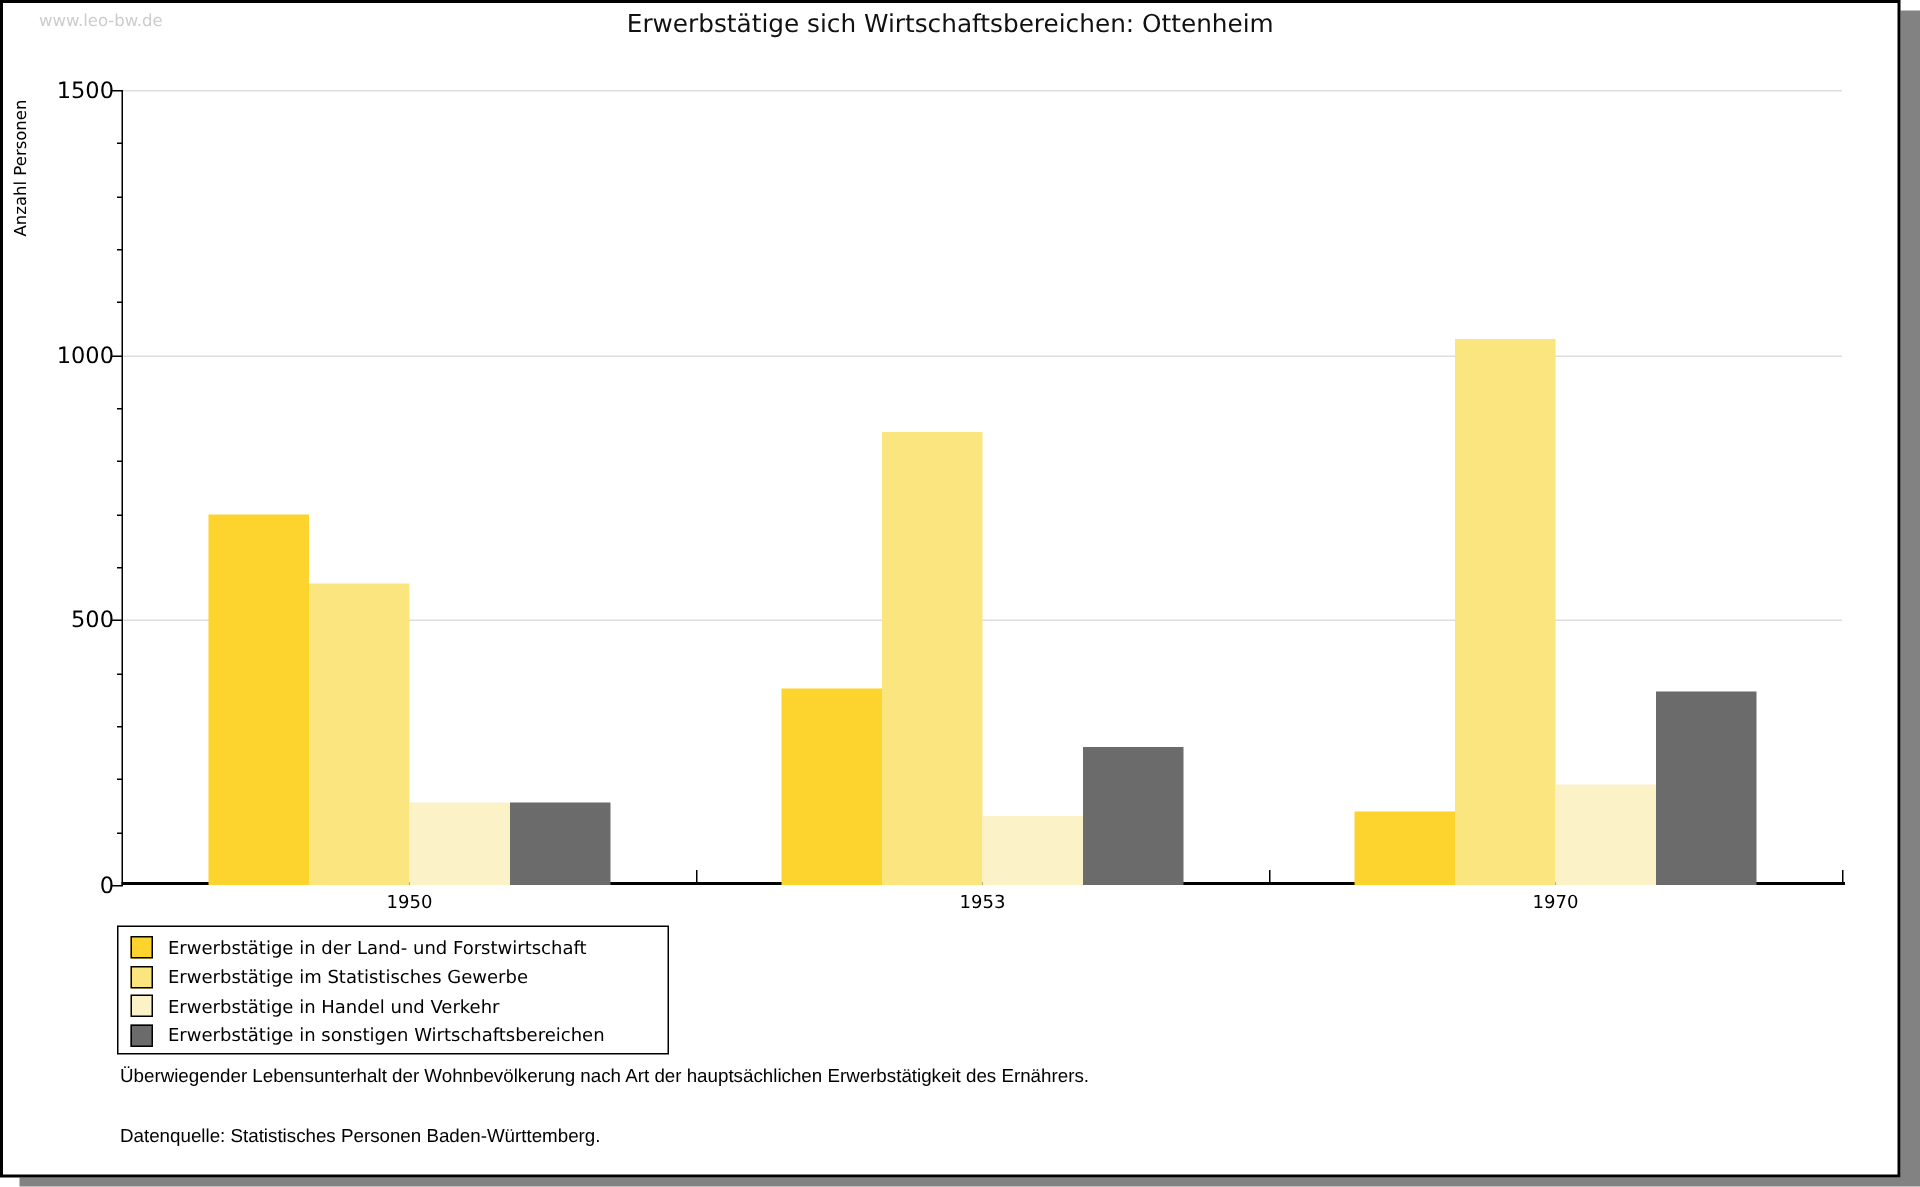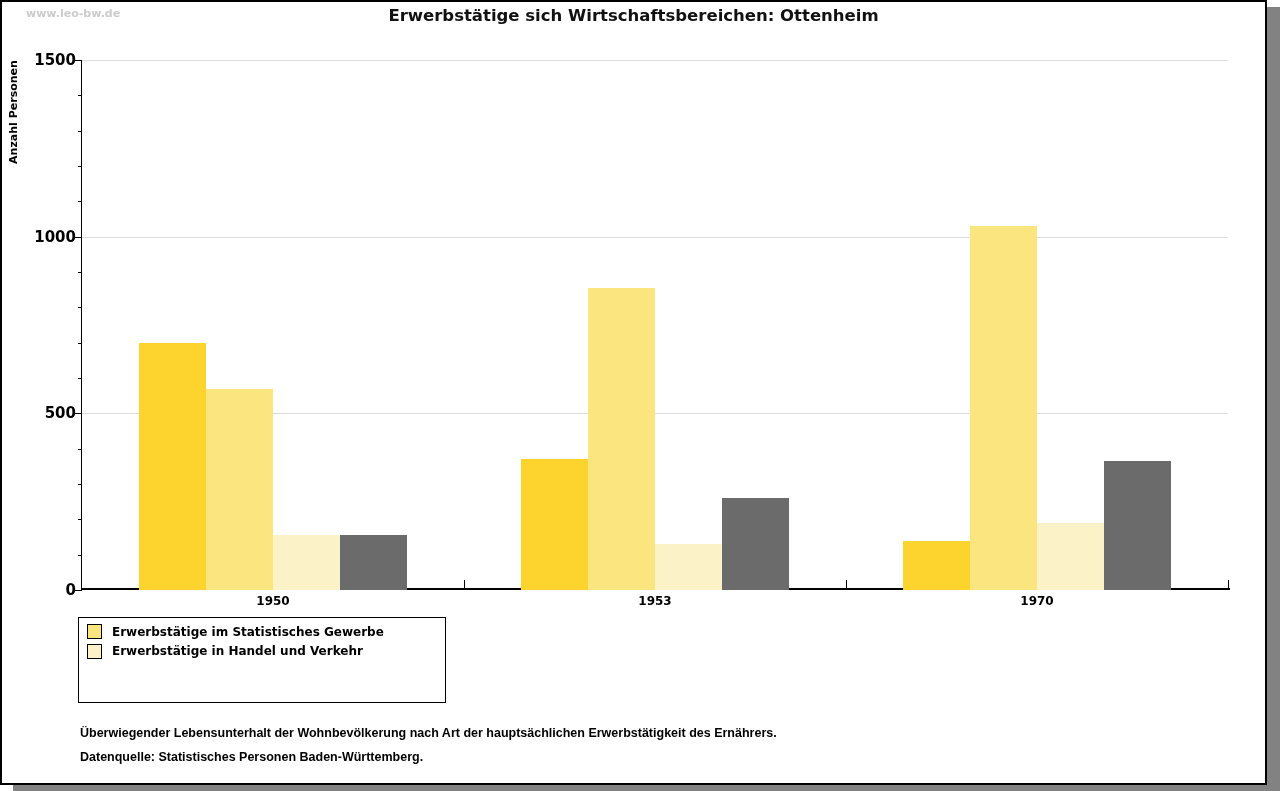--- a/index.html
+++ b/index.html
@@ -1,18 +1,18 @@
 <!DOCTYPE html>
 <html><head>
 <meta charset="utf-8">
 <style>
   html,body { margin:0; padding:0; background:#ffffff; }
   body { width:1280px; height:791px; position:relative; font-family:"DejaVu Sans",sans-serif; color:#000; }
   .frame { position:absolute; left:0; top:0; width:1263px; height:781px; background:#fff;
-           border:2px solid #000; box-shadow:13px 7px 0 #828282; overflow:hidden;font-weight:bold; }
+           border:2px solid #000; box-shadow:13px 7px 0 #828282; overflow:hidden; }
   .watermark { position:absolute; left:24px; top:5px; font-size:11px; color:#cccccc; }
   .title { position:absolute; left:0; right:0; top:4px; text-align:center; font-size:16.5px; color:#111; }
   .ylabel { position:absolute; left:-63px; top:103px; width:150px; height:14px; text-align:center;
             font-size:11px; transform:rotate(-90deg); white-space:nowrap; }
   .gridline { position:absolute; height:1px; background:#dddddd; }
   .axis-y { position:absolute; width:1px; background:#000; }
   .axis-x { position:absolute; height:2px; background:#000; }
   .ytick { position:absolute; height:1px; background:#000; }
   .xtick { position:absolute; width:1px; background:#000; }
   .ytick-label { position:absolute; width:44px; height:16px; line-height:16px; text-align:right; font-size:15px; }
@@ -30,30 +30,38 @@
 
 <div class="frame">
   <div class="watermark">www.leo-bw.de</div>
   <div class="title">Erwerbstätige sich Wirtschaftsbereichen: Ottenheim</div>
   <div class="ylabel">Anzahl Personen</div>
 
   <div id="plot"></div>
 
   <div class="legend">
     <div class="legend-row">
+      <span class="swatch" style="background: rgb(252, 212, 45);"></span>
+      <span class="legend-label">Erwerbstätige in der Land- und Forstwirtschaft</span>
+    </div>
+    <div class="legend-row">
       <span class="swatch" style="background: rgb(251, 229, 127);"></span>
       <span class="legend-label">Erwerbstätige im Statistisches Gewerbe</span>
     </div>
     <div class="legend-row">
       <span class="swatch" style="background: rgb(251, 242, 199);"></span>
       <span class="legend-label">Erwerbstätige in Handel und Verkehr</span>
     </div>
+    <div class="legend-row">
+      <span class="swatch" style="background: rgb(107, 107, 107);"></span>
+      <span class="legend-label">Erwerbstätige in sonstigen Wirtschaftsbereichen</span>
+    </div>
   </div>
 
-  <div class="footnote" style="top:708px;margin-top:16px;">Überwiegender Lebensunterhalt der Wohnbevölkerung nach Art der hauptsächlichen Erwerbstätigkeit des Ernährers.</div>
+  <div class="footnote" style="top:708px;">Überwiegender Lebensunterhalt der Wohnbevölkerung nach Art der hauptsächlichen Erwerbstätigkeit des Ernährers.</div>
   <div class="footnote" style="top:748px;">Datenquelle: Statistisches Personen Baden-Württemberg.</div>
 <div class="gridline" style="left: 80px; top: 411.333px; width: 1146px; background: rgb(221, 221, 221);"></div>
     <div class="gridline" style="left: 80px; top: 234.667px; width: 1146px; background: rgb(221, 221, 221);"></div>
     <div class="gridline" style="left: 80px; top: 58px; width: 1146px; background: rgb(221, 221, 221);"></div>
     <div class="axis-y" style="left: 79px; top: 58px; height: 530px;"></div>
     <div class="axis-x" style="left: 79px; top: 586px; width: 1149px;"></div>
     <div class="ytick" style="left: 72px; top: 588px; width: 8px;"></div>
     <div class="ytick-label" style="left: 30px; top: 580px;">0</div>
     <div class="ytick" style="left: 72px; top: 411.333px; width: 8px;"></div>
     <div class="ytick-label" style="left: 30px; top: 403.333px;">500</div>

